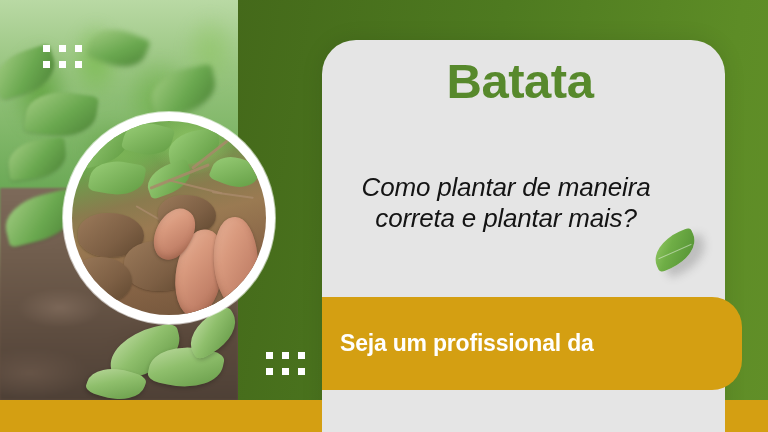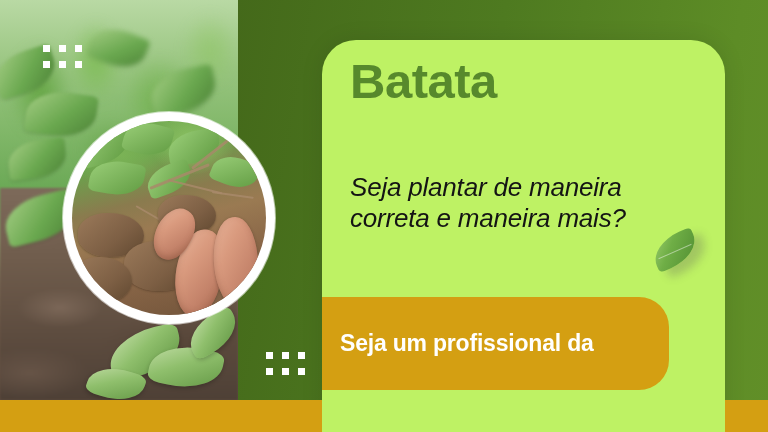--- a/index.html
+++ b/index.html
@@ -95,22 +95,23 @@
 
   
   .dots{position:absolute;display:grid;grid-template-columns:repeat(3,7px);grid-auto-rows:7px;gap:9px;}
   .dots span{display:block;width:7px;height:7px;background:#ffffff;}
   .dots-top{left:43px;top:45px;}
   .dots-bottom{left:266px;top:352px;}
 
   
   .card{
     position:absolute;left:322px;top:40px;width:403px;height:392px;
-    background:#bef264;border-radius:34px 34px 0 0;
+    background:#e5e5e5;border-radius:34px 34px 0 0;
     box-shadow:0 0 22px rgba(0,0,0,.10);
+    text-align:center;
   }
 
   .title{
     position:absolute;left:28px;top:18px;width:340px;
     font-size:49px;line-height:.96;font-weight:bold;letter-spacing:-.5px;
     color:#57892C;
   }
   .title span{display:block;}
 
   .subtitle{
@@ -130,21 +131,21 @@
     transform:rotate(-24deg);
     box-shadow:7px 9px 9px rgba(90,90,90,.28);
   }
   .leaf-orn .vein{
     position:absolute;left:9px;top:20px;width:36px;height:1px;
     background:rgba(255,255,255,.45);transform:rotate(-24deg);
   }
 
   
   .cta{
-    position:absolute;left:0px;top:257px;width:347px;height:93px;
+    position:absolute;left:0px;top:257px;width:420px;height:93px;
     background:#D49F12;border-radius:0 30px 30px 0;
     display:flex;align-items:center;
   }
   .cta-text{
     color:#ffffff;font-size:23px;font-weight:bold;line-height:1.1;
     padding-left:18px;padding-right:14px;letter-spacing:-.2px;
   }
   .cta-text span{display:block;}
 
   
@@ -221,23 +222,23 @@
       <span></span>
   </div>
 
   <div class="card">
 
     <div class="title">
       <span>Batata</span>
     </div>
 
     <div class="subtitle">
-      <span>Seja plantar de</span>
+      <span>Como plantar de</span>
       <span>maneira correta e</span>
-      <span>maneira mais?</span>
+      <span>plantar mais?</span>
     </div>
 
     <div class="leaf-orn">
       <div class="blade"></div>
       <div class="vein"></div>
     </div>
 
     <div class="cta">
       <div class="cta-text">
         <span>Seja um profissional da</span>

